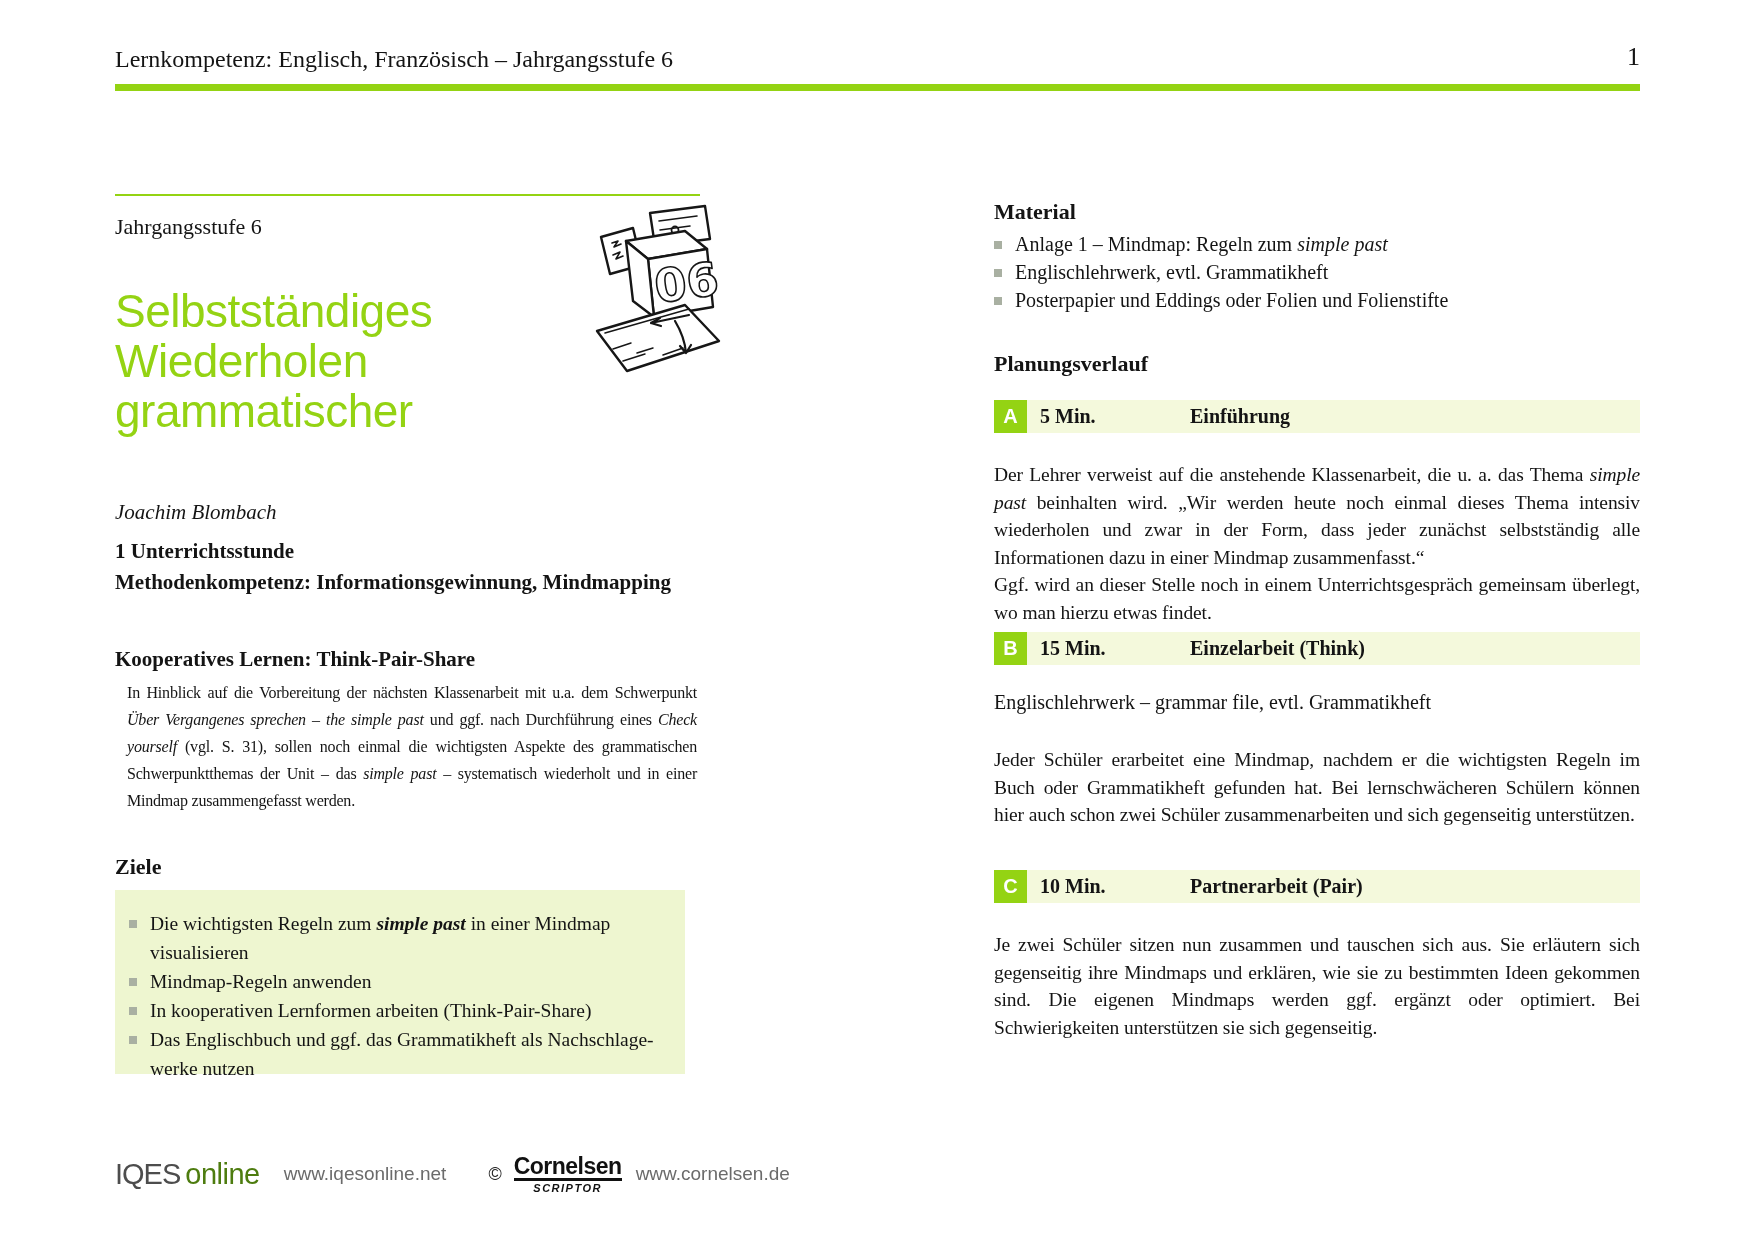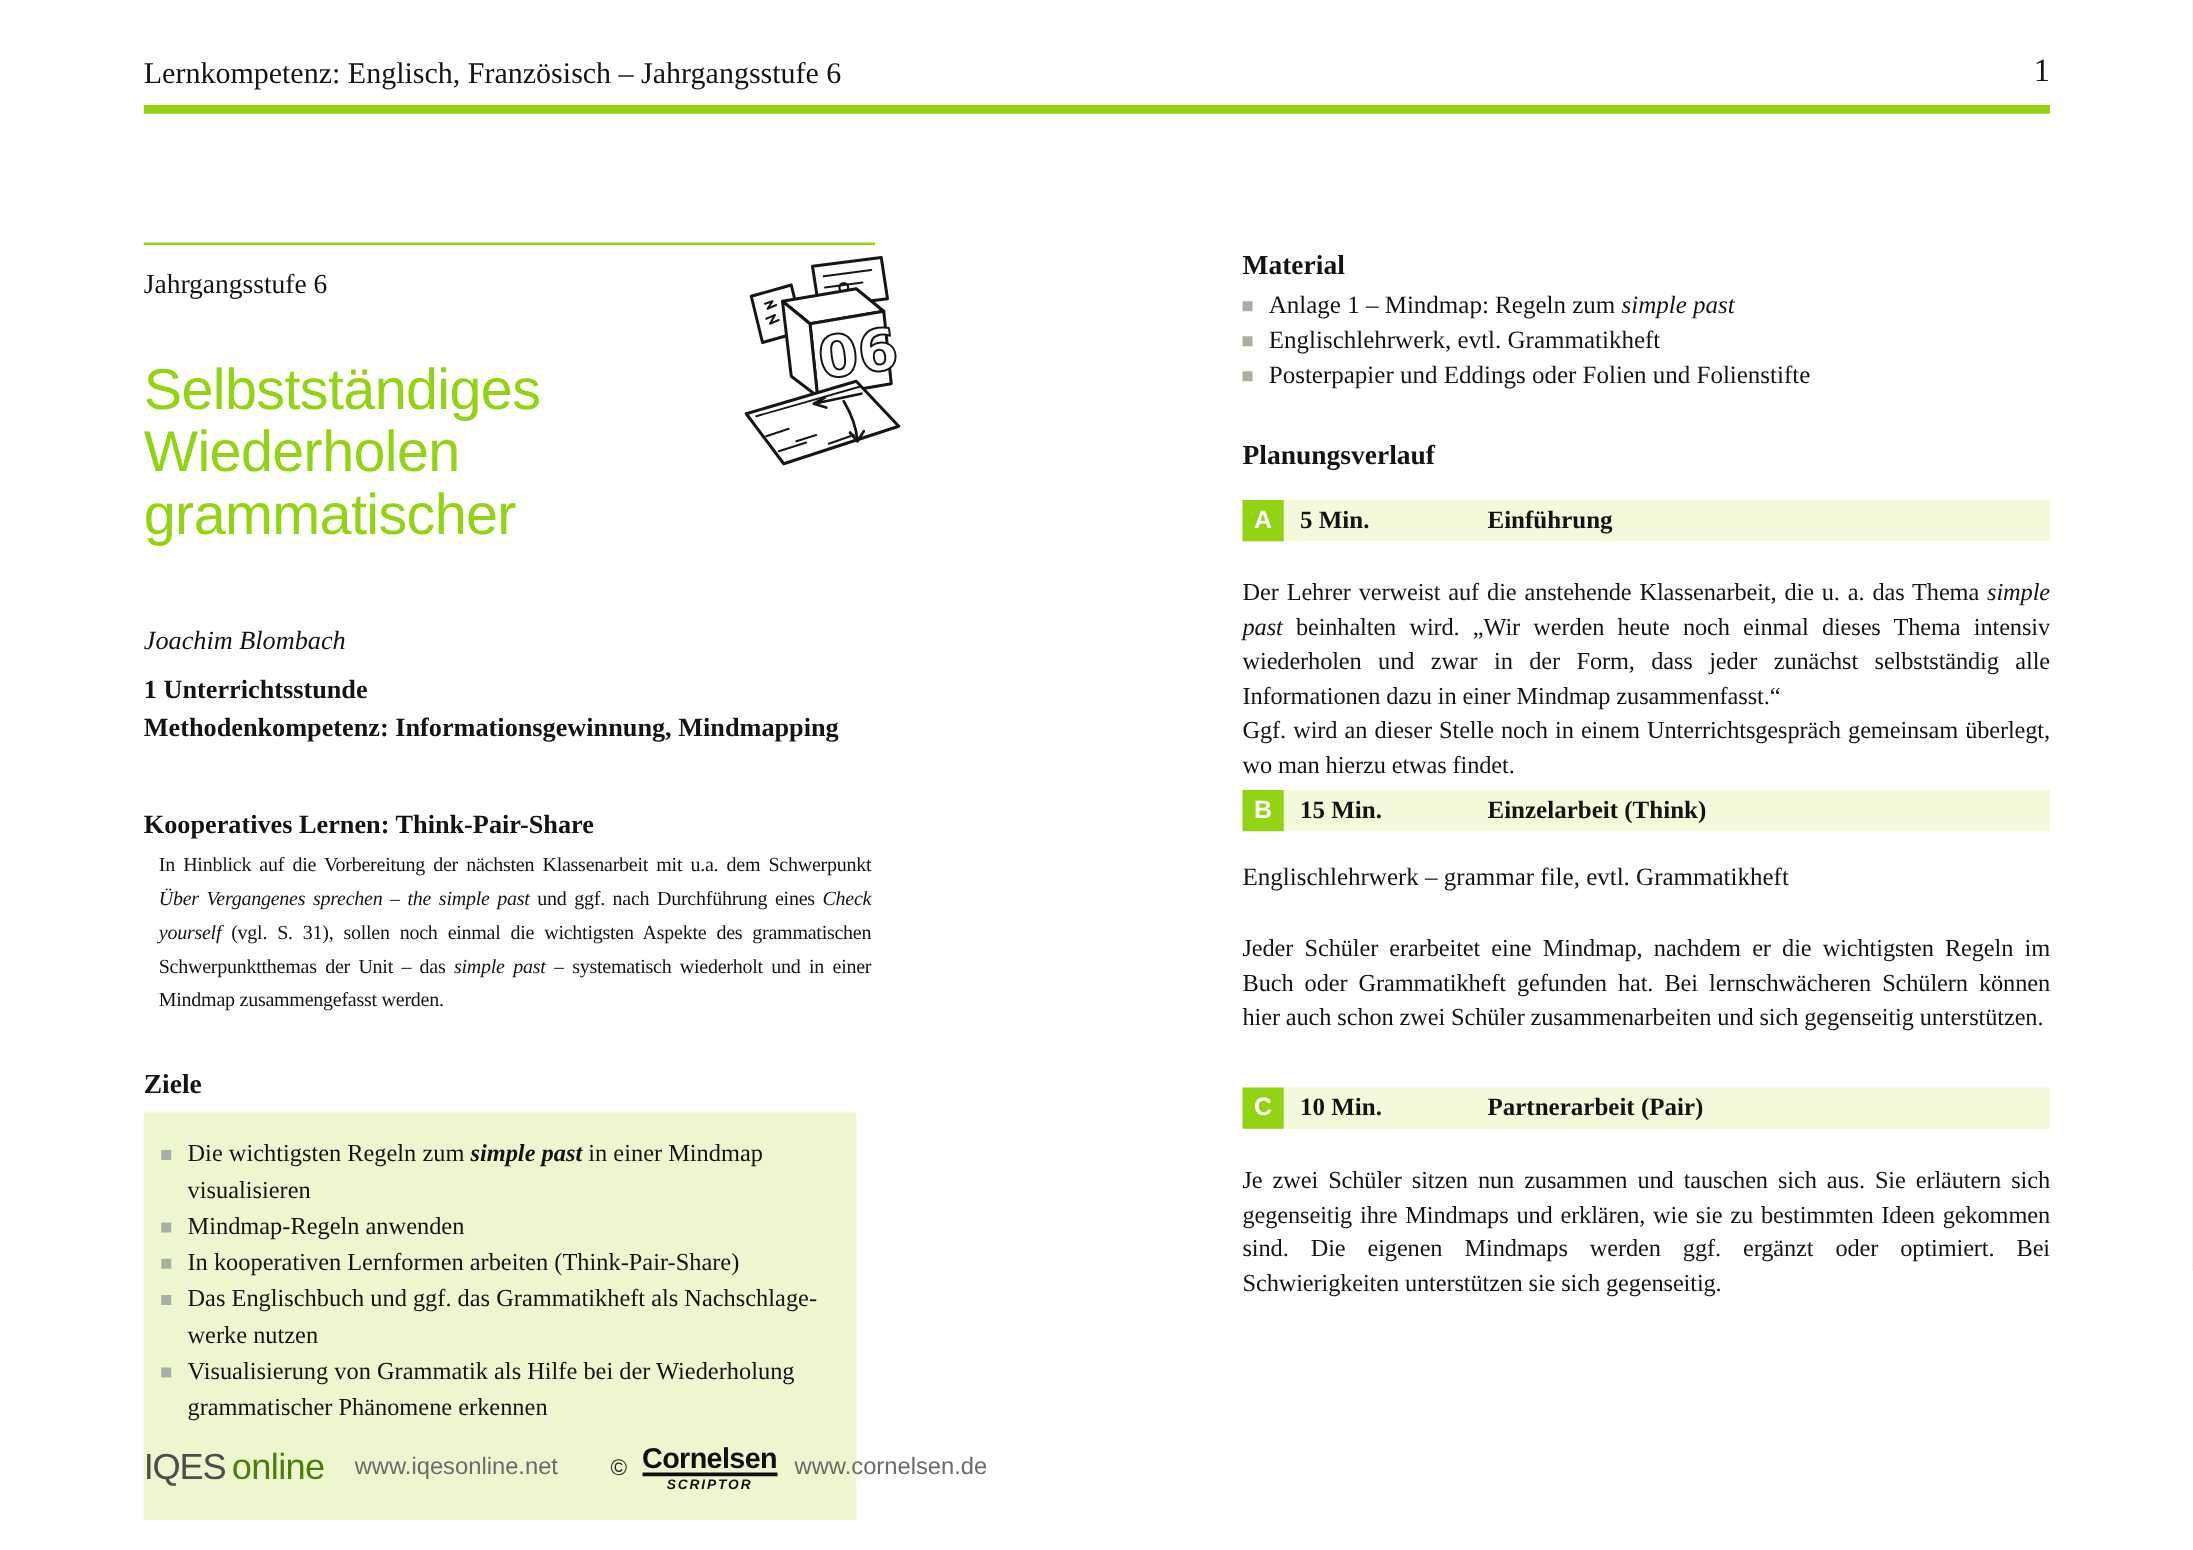--- a/index.html
+++ b/index.html
@@ -33,21 +33,21 @@
   .illus{top:203px;left:478px;width:130px;height:190px;}
   .title{top:286px;width:580px;font-family:"Liberation Sans", sans-serif;font-weight:400;
          font-size:46px;line-height:50px;letter-spacing:-0.5px;color:var(--accent);}
   .author{top:500px;font-size:21px;}
   .meta-duration{top:539px;font-size:21px;}
   .meta-competence{top:570px;font-size:21px;}
   .coop-h{top:647px;font-size:21px;}
   .para{font-size:16px;line-height:27px;letter-spacing:-0.2px;text-align:justify;hyphens:manual;margin-left:12px;}
   .coop-para{top:679px;width:570px;}
   .ziele-h{top:854px;font-size:22px;}
-  .ziele-box{top:890px;width:570px;height:326px;background:var(--box-bg);padding:19px 18px 0 14px;}
+  .ziele-box{top:890px;width:570px;height:184px;background:var(--box-bg);padding:19px 18px 0 14px;}
   .bullet-list{font-size:19.5px;line-height:29px;}
   .bullet-item{display:flex;align-items:flex-start;}
   .sq{flex:0 0 8px;width:8px;height:8px;background:var(--bullet);margin:11px 13px 0 0;}
   .bullet-body{flex:1 1 auto;hyphens:manual;}
 
   
   .mat-h{top:199px;font-size:22px;}
   .mat-list{top:230px;width:646px;font-size:20px;line-height:28px;}
   .plan-h{top:351px;font-size:22px;}
   .plan-bar{height:33px;width:646px;background:var(--bar-bg);line-height:33px;}
@@ -134,24 +134,20 @@
             <div class="bullet-body"><span>Mindmap-Regeln anwenden</span></div>
           </div>
           <div class="bullet-item">
             <span class="sq"></span>
             <div class="bullet-body"><span>In kooperativen Lernformen arbeiten (Think-Pair-Share)</span></div>
           </div>
           <div class="bullet-item">
             <span class="sq"></span>
             <div class="bullet-body"><span>Das Englischbuch und ggf. das Grammatikheft als Nachschlage­werke nutzen</span></div>
           </div>
-          <div class="bullet-item">
-            <span class="sq"></span>
-            <div class="bullet-body"><span>Visualisierung von Grammatik als Hilfe bei der Wiederholung gram­matischer Phänomene erkennen</span></div>
-          </div>
         </div>
     </div>
   </section>
 
   <section class="col-right">
     <div class="mat-h bd">Material</div>
     <div class="mat-list bullet-list">
         <div class="bullet-item">
           <span class="sq"></span>
           <div class="bullet-body"><span>Anlage 1 – Mindmap: Regeln zum </span><span class="it">simple past</span></div>

